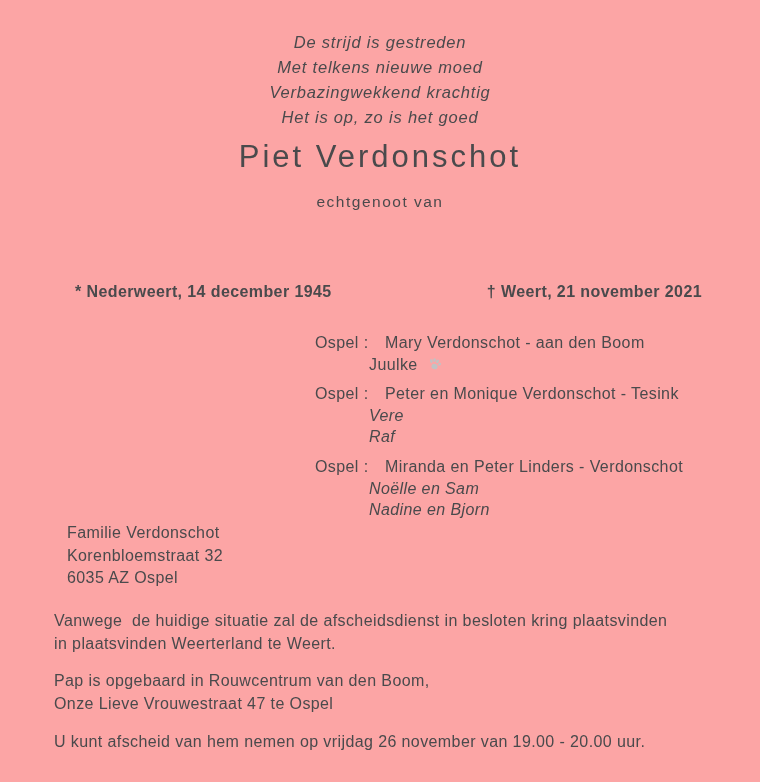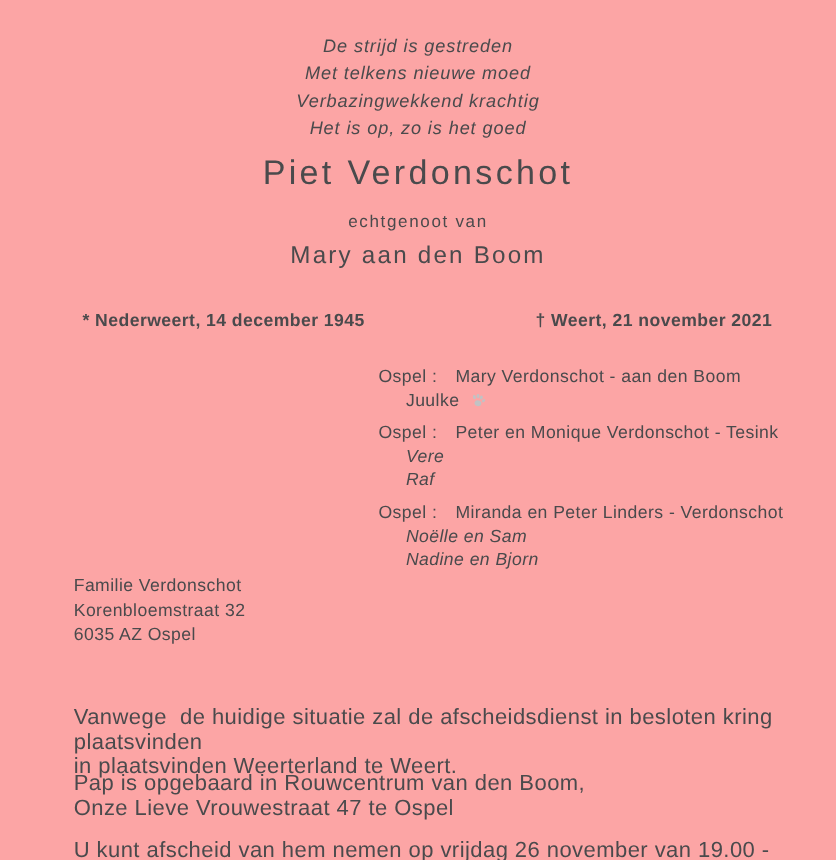--- a/index.html
+++ b/index.html
@@ -53,42 +53,41 @@
   .family {
     position: absolute;
     top: 332px;
     left: 315px;
     font-size: 16px;
     line-height: 21.6px;
     letter-spacing: 0.4px;
   }
   .family .entry { margin-bottom: 8px; }
   .family .first-line { display: flex; }
-  .family .place { display: inline-block; width: 70px; flex: 0 0 70px; margin-left: 29px; }
+  .family .place { display: inline-block; width: 70px; flex: 0 0 70px; }
   .family .child-line { margin-left: 54px; display: flex; align-items: center; }
   .family .child-line.italic { font-style: italic; text-align: right; }
   .paw { margin-left: 7px; display: inline-block; }
 
   .address {
     position: absolute;
     top: 522px;
     left: 67px;
     font-size: 16px;
     line-height: 22.7px;
     letter-spacing: 0.4px;
   }
   .paragraph {
     position: absolute;
-    left: 67px;
+    left: 54px;
     width: 660px;
-    font-size: 20px;
+    font-size: 16px;
     line-height: 22.6px;
     letter-spacing: 0.4px;
     white-space: pre-wrap;
-    margin-top: 31px;
   }
   .para-0 { top: 610px; }
   .para-1 { top: 670px; }
   .para-2 { top: 731px; }
 </style>
 </head>
 <body>
 
 <div class="page">
 
@@ -96,21 +95,20 @@
       <div>De strijd is gestreden</div>
       <div>Met telkens nieuwe moed</div>
       <div>Verbazingwekkend krachtig</div>
       <div>Het is op, zo is het goed</div>
     </div>
 
   <div class="centered deceased-name">Piet Verdonschot</div>
 
   <div class="centered relation">echtgenoot van</div>
 
-  <div class="centered spouse-name">Mary aan den Boom</div>
 
   <div class="dates">
     <span>* Nederweert, 14 december 1945</span>
     <span>† Weert, 21 november 2021</span>
   </div>
 
   <div class="family" id="family">
       <div class="entry">
         <div class="first-line">
           <span class="place">Ospel :</span>

